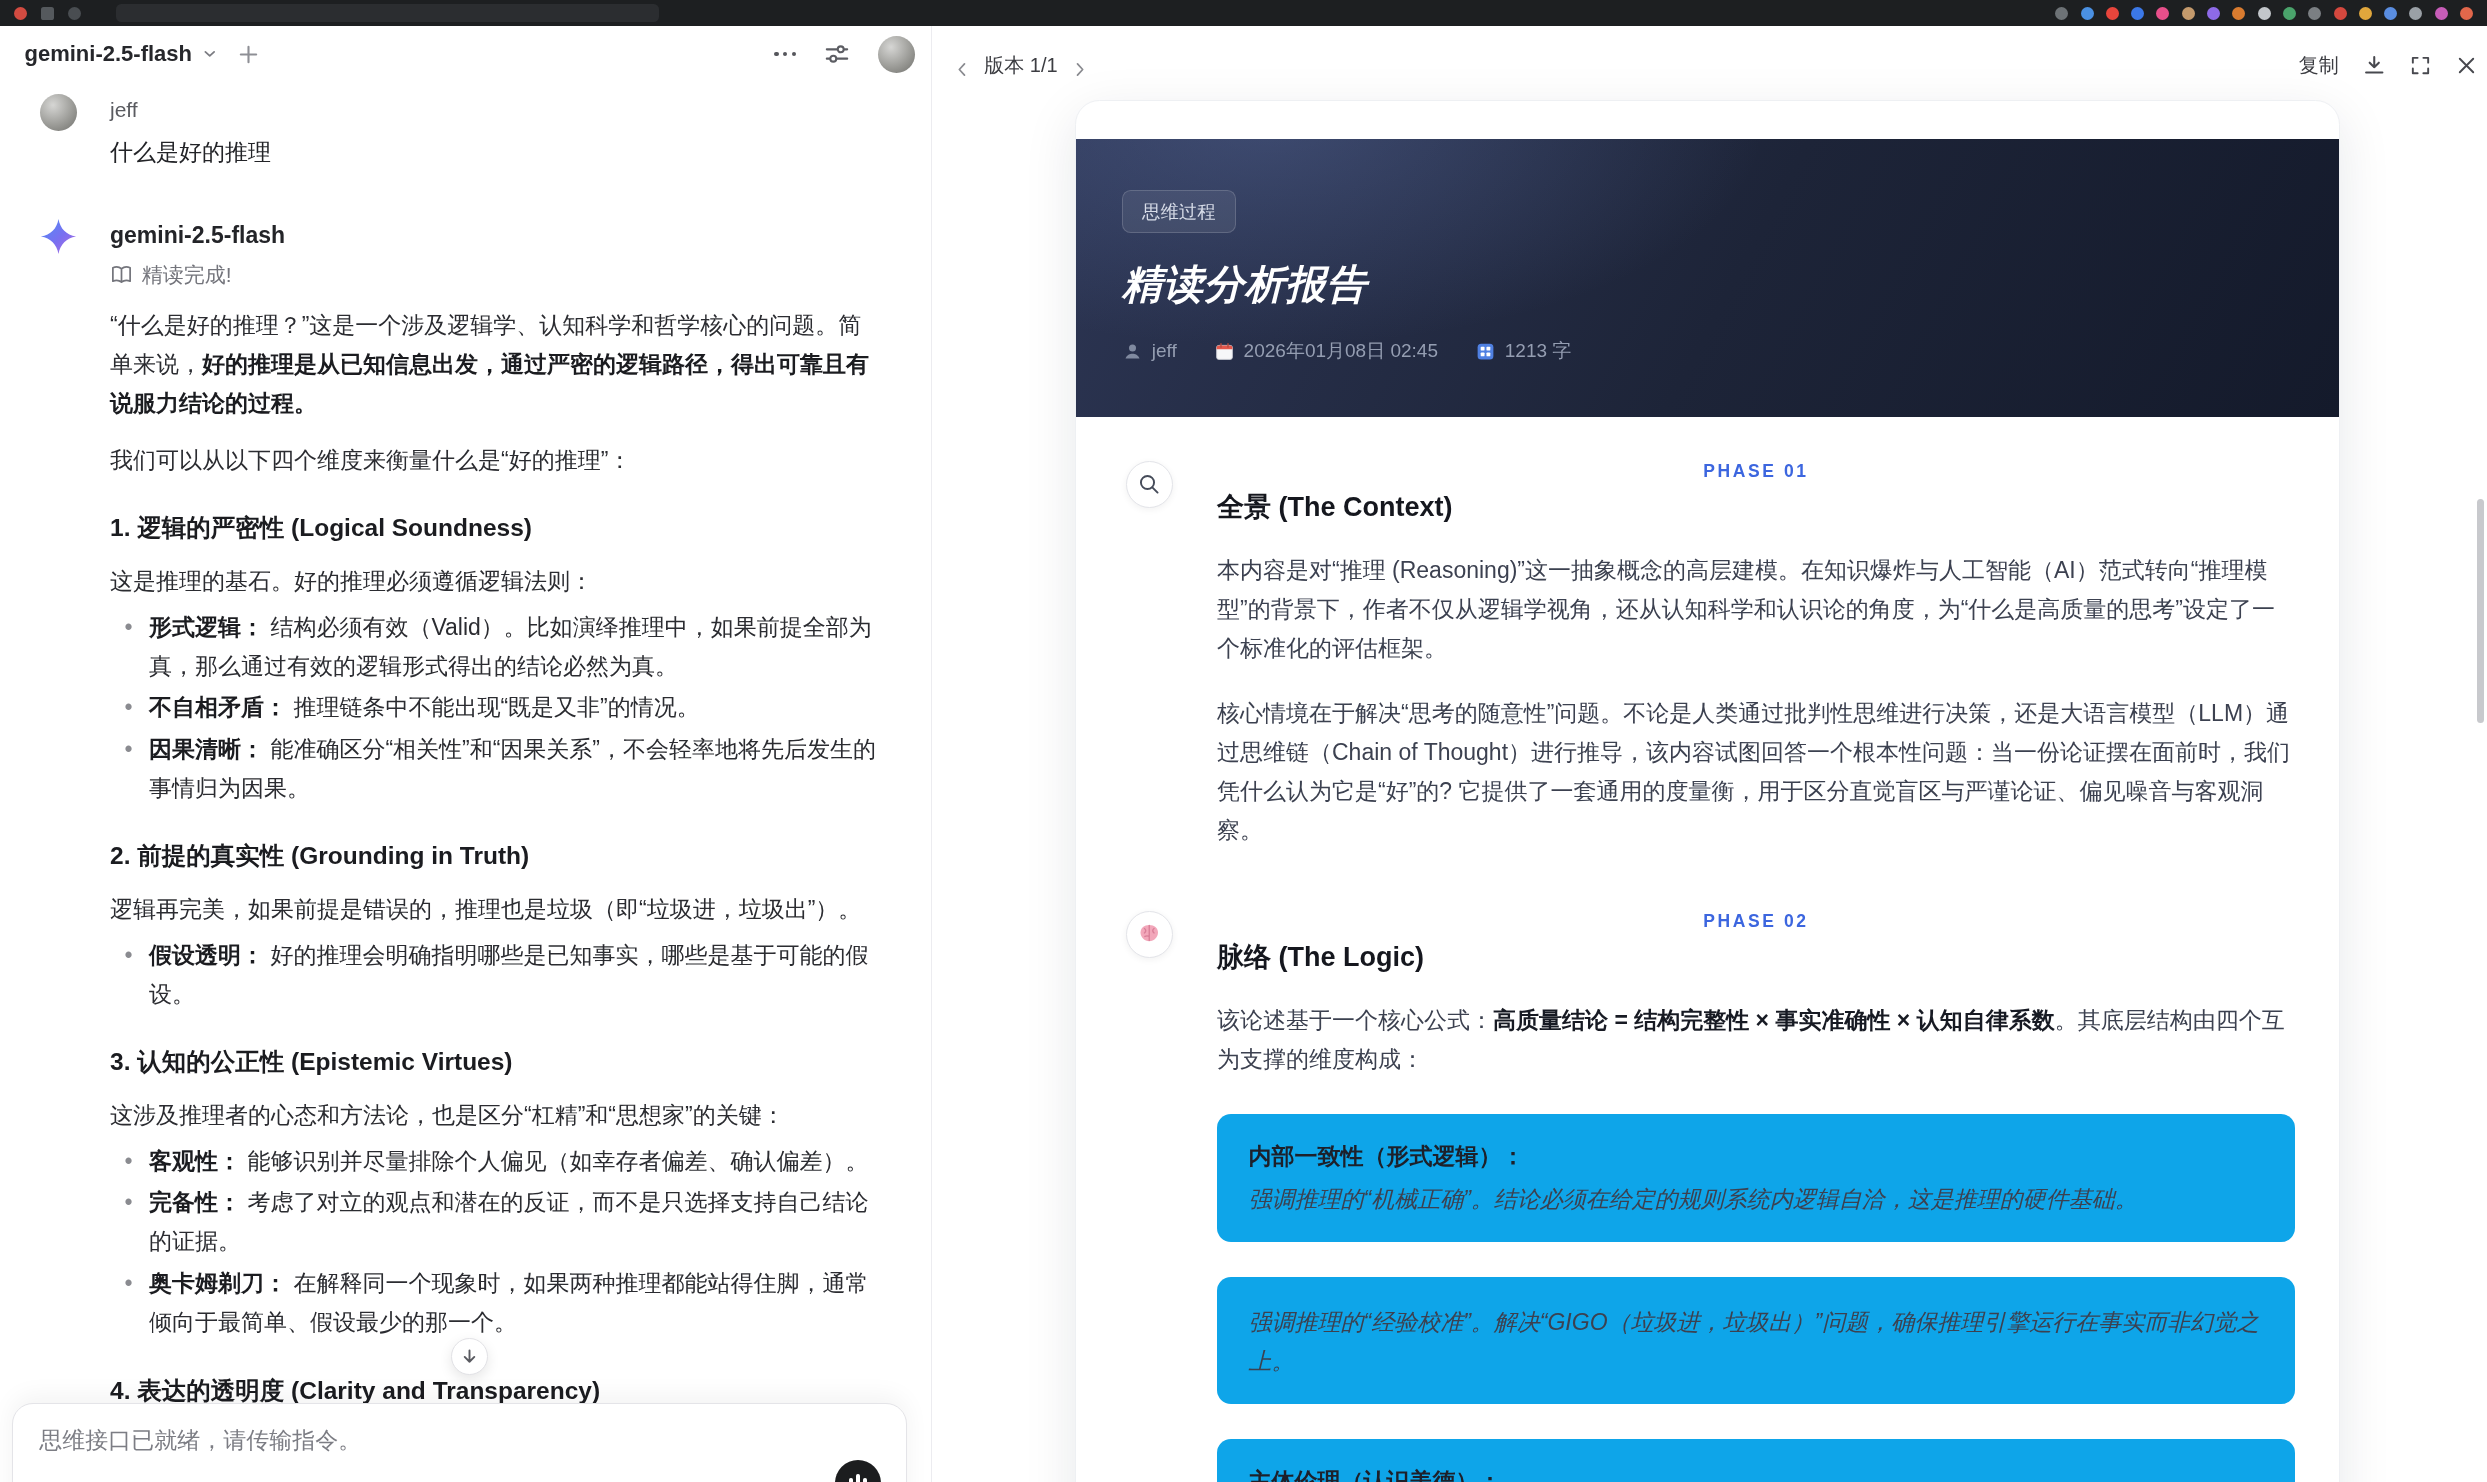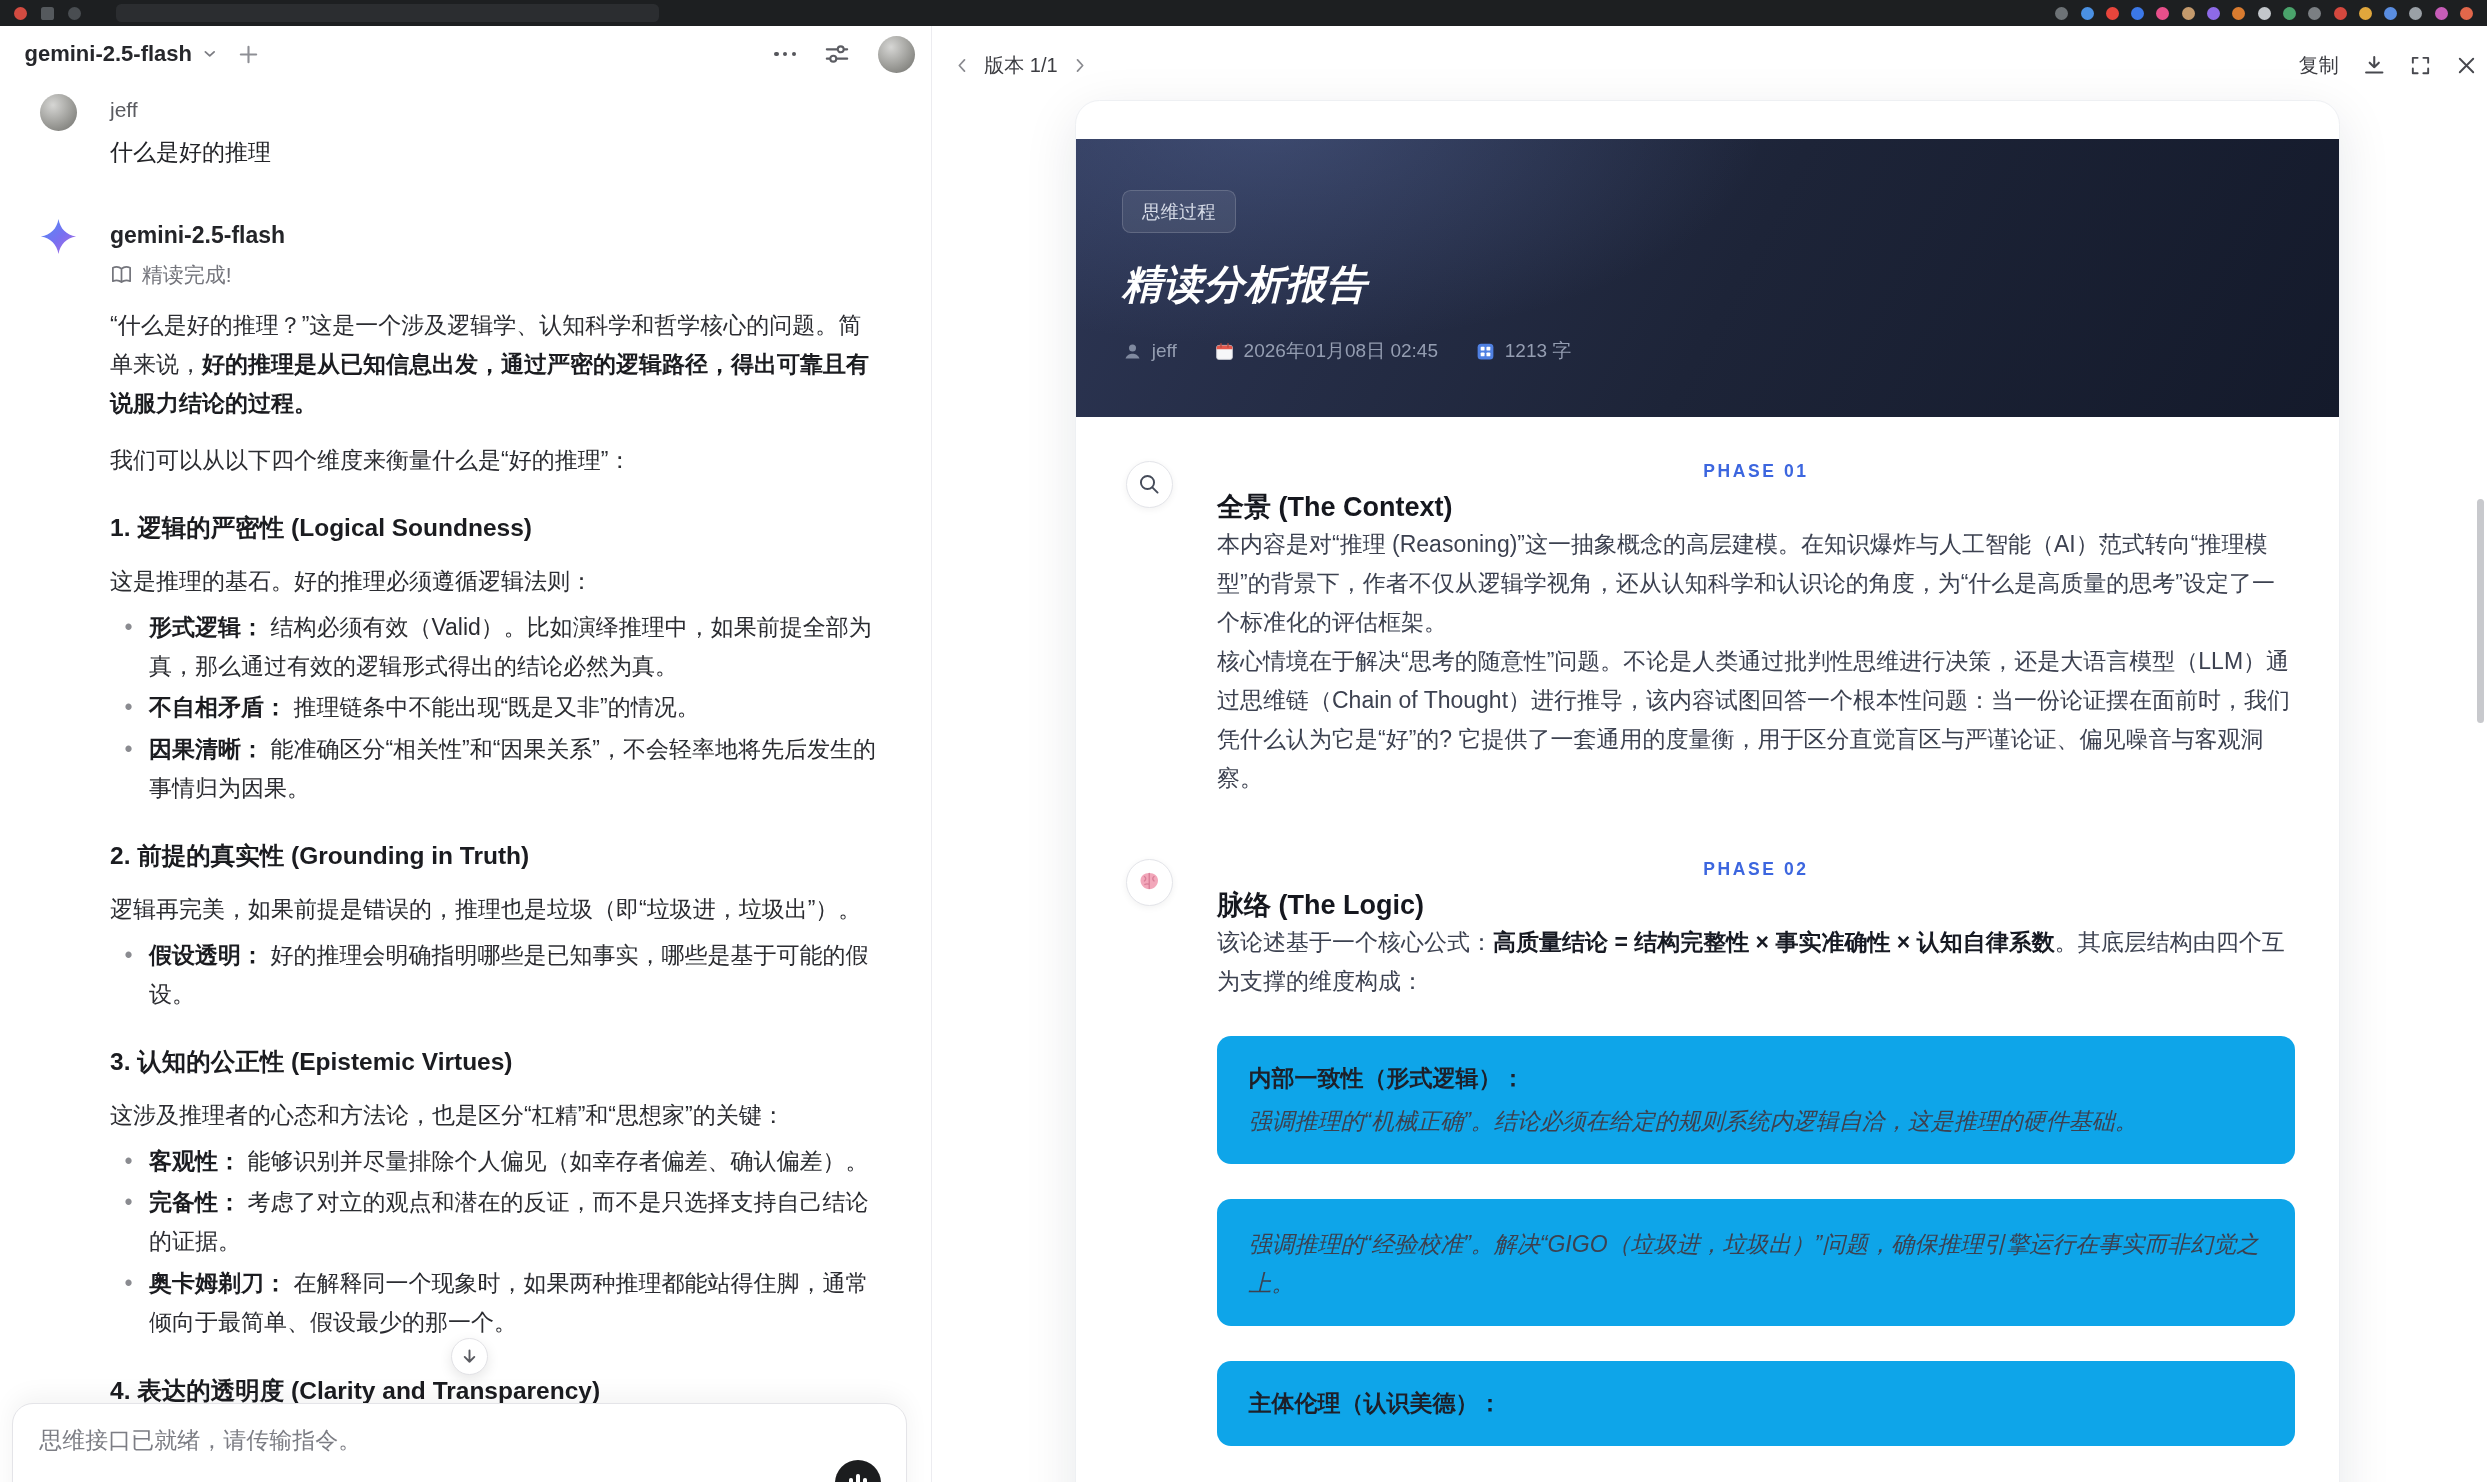--- a/index.html
+++ b/index.html
@@ -62,21 +62,21 @@
     box-shadow:0 -7px 24.5px rgba(0,0,0,.05); padding:21px 26px; z-index:5; }
   .input-text { font-size:23px; color:#7c7d84; line-height:31.5px; }
   .voice-btn { position:absolute; right:24.5px; top:56px; width:46px; height:46px;
     border-radius:50%; background:#1c1d1f; display:flex; align-items:center;
     justify-content:center; gap:3.5px; border:none; }
   .voice-btn span { width:3.5px; border-radius:1.8px; background:#fff; display:block; }
   .vb1 { height:10.5px; } .vb2 { height:17.5px; } .vb3 { height:10.5px; }
 
   
   .preview-panel { flex:1; position:relative; overflow:hidden; background:#fff; }
-  .pv-left { position:absolute; top:26px; left:21px; display:flex; align-items:center;
+  .pv-left { position:absolute; top:26px; left:21px; display:flex; align-items:flex-end;
     gap:12.3px; font-size:20px; color:#3c3d42; z-index:3; }
   .pv-right { position:absolute; top:26px; right:8.8px; display:flex; align-items:center;
     gap:23px; font-size:20px; color:#3c3d42; z-index:3; }
   .pv-copy { font-size:20px; color:#3c3d42; background:none; border:none; cursor:pointer; }
 
   .artifact { position:absolute; top:74px; left:143px; width:1265px;
     border-radius:24.5px; background:#fff; overflow:hidden;
     border:0.9px solid #eef0f3; box-shadow:0 15.8px 53px rgba(20,25,45,.10); }
   .hero { height:278px; padding:51px 46px 0;
     background:
@@ -93,21 +93,21 @@
 
   .a-content { padding:44px 44px 105px 50px; background:#fff; }
   .phase { display:flex; gap:44px; }
   .phase + .phase { margin-top:61px; }
   .phase-icon { width:47px; height:47px; border-radius:50%; border:0.9px solid #e3e4e9;
     box-shadow:0 1.8px 7px rgba(0,0,0,.06); display:flex; align-items:center;
     justify-content:center; flex:none; background:#fff; }
   .phase-body { flex:1; min-width:0; }
   .phase-label { font-size:17.5px; font-weight:700; color:#3c66df; letter-spacing:2.6px;text-align:center; }
   .phase-title { font-size:27px; font-weight:700; color:#15171e; margin-top:7px; }
-  .phase-body > p { font-size:23px; line-height:39px; color:#3c4150; }
+  .phase-body > p { font-size:23px; line-height:39px; color:#3c4150; margin-top:26px; }
   .phase-body .b { font-weight:700; color:#171a23; }
   .card { background:#0ea5e9; border-radius:14px; padding:23px 31.5px; margin-top:35px; }
   .card-title { font-size:23px; font-weight:700; color:#1d202a; line-height:39px; }
   .card-body { font-size:23px; line-height:39px; color:#3c4150; margin-top:3.5px;font-style:italic; }
 
   .win-scroll { position:absolute; right:2.6px; top:473px; width:7.9px; height:224px;
     border-radius:3.5px; background:#c8c9cd; z-index:9; }
 </style>
 </head>
 <body>

